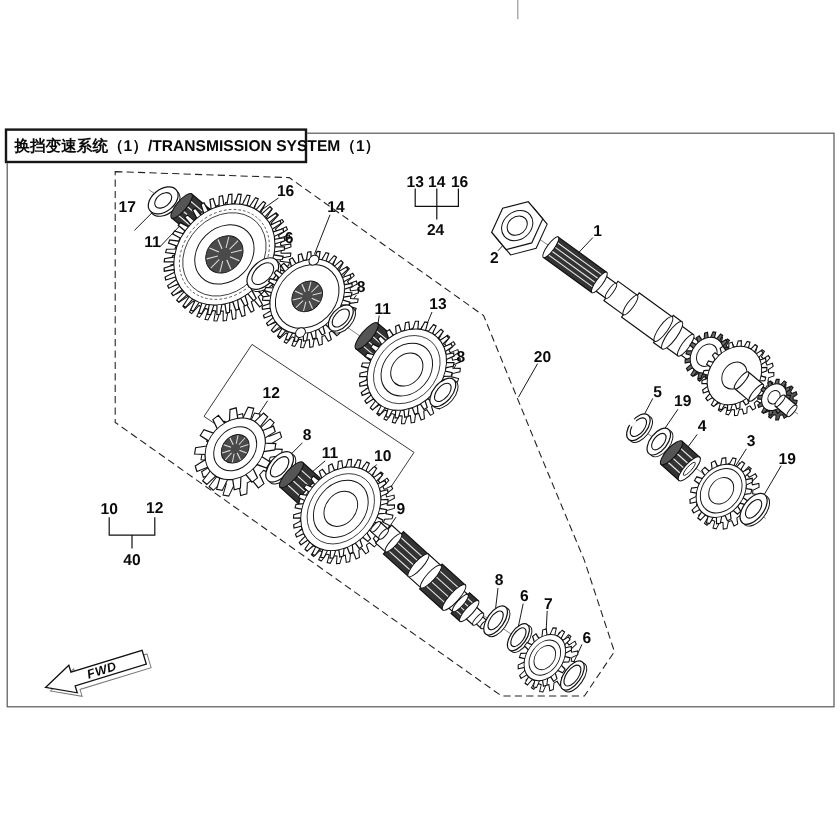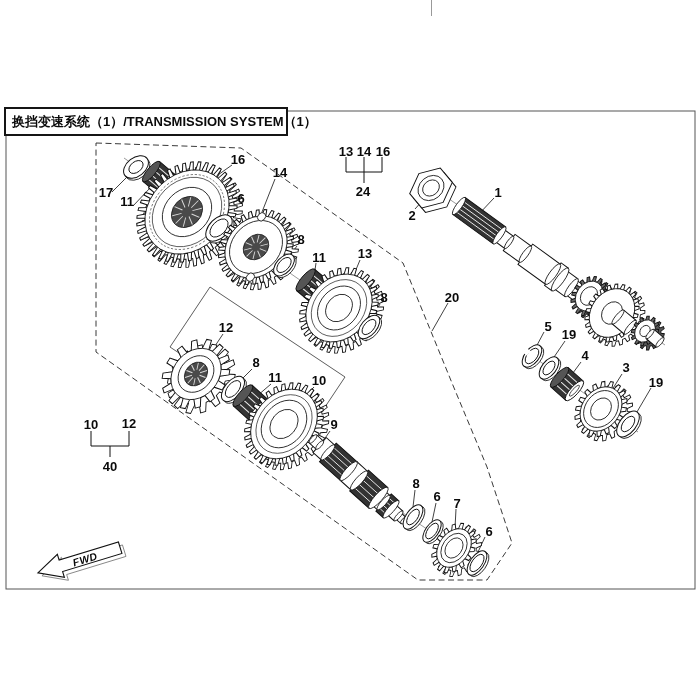--- a/index.html
+++ b/index.html
@@ -1,21 +1,21 @@
 <!DOCTYPE html>
 <html><head>
 <meta charset="utf-8">
 <style>
   html,body{margin:0;padding:0;background:#fff;}
   .stage{position:relative;width:700px;height:700px;background:#fff;overflow:hidden;
          font-family:"Liberation Sans",sans-serif;}
   #art{position:absolute;left:0;top:0;}
   .lbl{position:absolute;transform:translate(-50%,-50%);font-weight:bold;font-size:13px;
        color:#0a0a0a;line-height:1;white-space:nowrap;}
-  .titlebox{position:absolute;left:4px;top:107px;width:284px;height:29px;border:2px solid #151515;
+  .titlebox{position:absolute;left:4px;top:107px;width:252px;height:29px;border:2px solid #151515;
        background:#fff;display:flex;align-items:center;box-sizing:border-box;z-index:2;}
   .titlebox span{font-weight:bold;font-size:13px;padding-left:6px;white-space:nowrap;color:#0a0a0a;}
   .fwdlbl{position:absolute;left:85px;top:559px;transform:translate(-50%,-50%) rotate(-17deg);
        font-style:italic;font-weight:bold;font-size:10.5px;letter-spacing:.5px;color:#0a0a0a;}
 </style>
 </head>
 <body>
 
 <div class="stage">
   <svg id="art" width="700" height="700" viewBox="0 0 700 700">
@@ -327,21 +327,21 @@
         <ellipse cy="2.5" rx="15" ry="8.25" fill="#fff" stroke="#111" stroke-width="0.8"></ellipse>
         <ellipse rx="15" ry="8.25" fill="#fff" stroke="#111" stroke-width="1"></ellipse>
         <ellipse rx="9" ry="4.95" fill="#fff" stroke="#111" stroke-width="0.9"></ellipse>
       </g>
     </svg>
 
   <div class="titlebox">
     <span>换挡变速系统（1）/TRANSMISSION SYSTEM（1）</span>
   </div>
 
-  <span class="lbl" style="left:106px;top:192px">17</span>
+  <span class="lbl" style="left:106px;top:172px">17</span>
   <span class="lbl" style="left:127px;top:201px">11</span>
   <span class="lbl" style="left:238px;top:159px">16</span>
   <span class="lbl" style="left:241px;top:198px">6</span>
   <span class="lbl" style="left:280px;top:172px">14</span>
   <span class="lbl" style="left:301px;top:239px">8</span>
   <span class="lbl" style="left:319px;top:257px">11</span>
   <span class="lbl" style="left:365px;top:253px">13</span>
   <span class="lbl" style="left:384px;top:297px">8</span>
   <span class="lbl" style="left:226px;top:327px">12</span>
   <span class="lbl" style="left:256px;top:362px">8</span>

